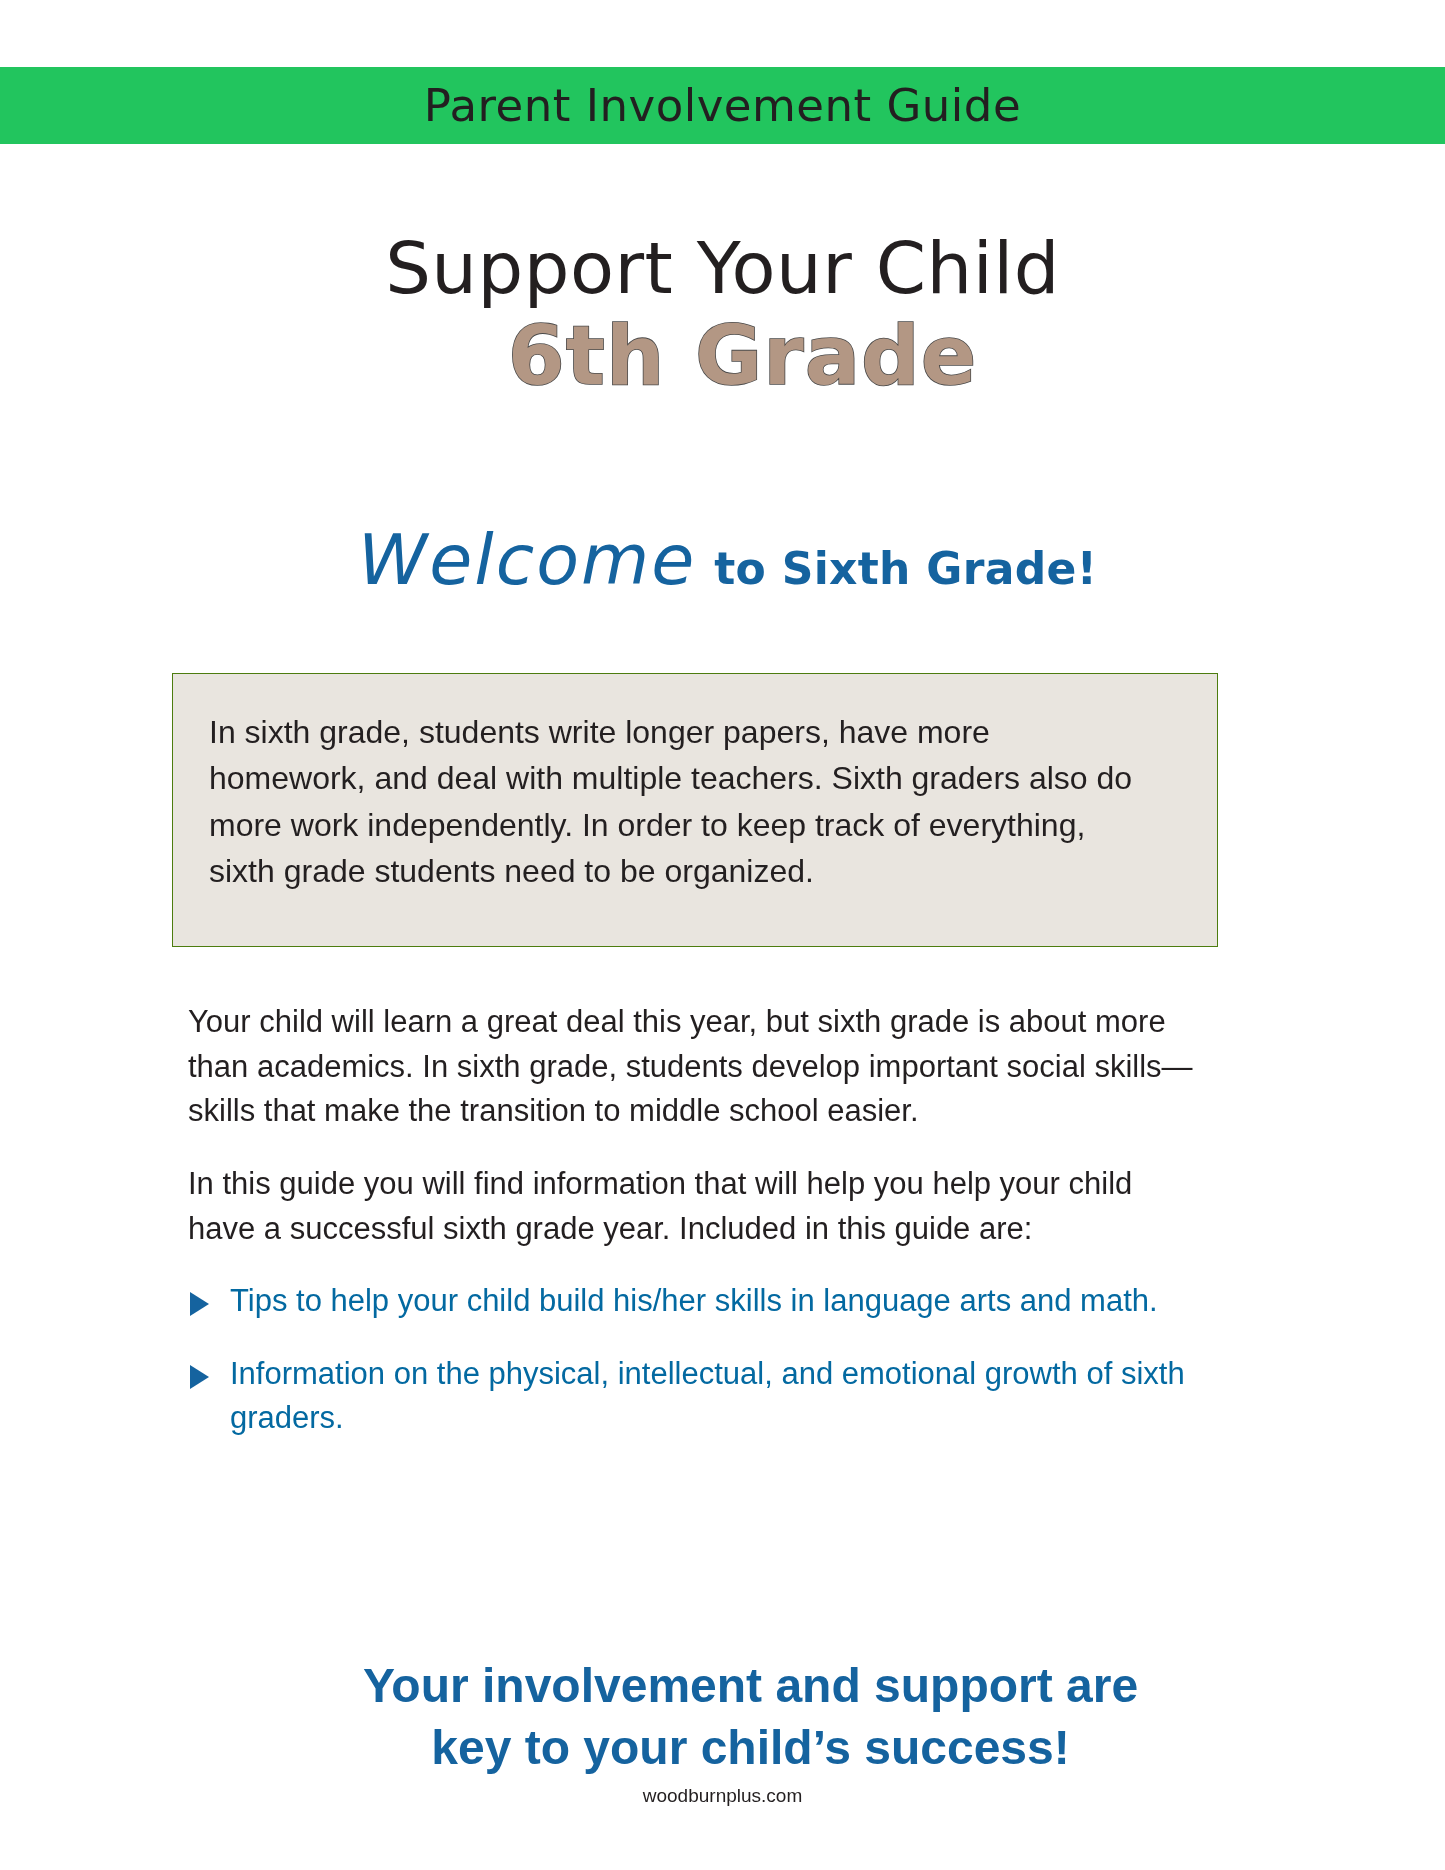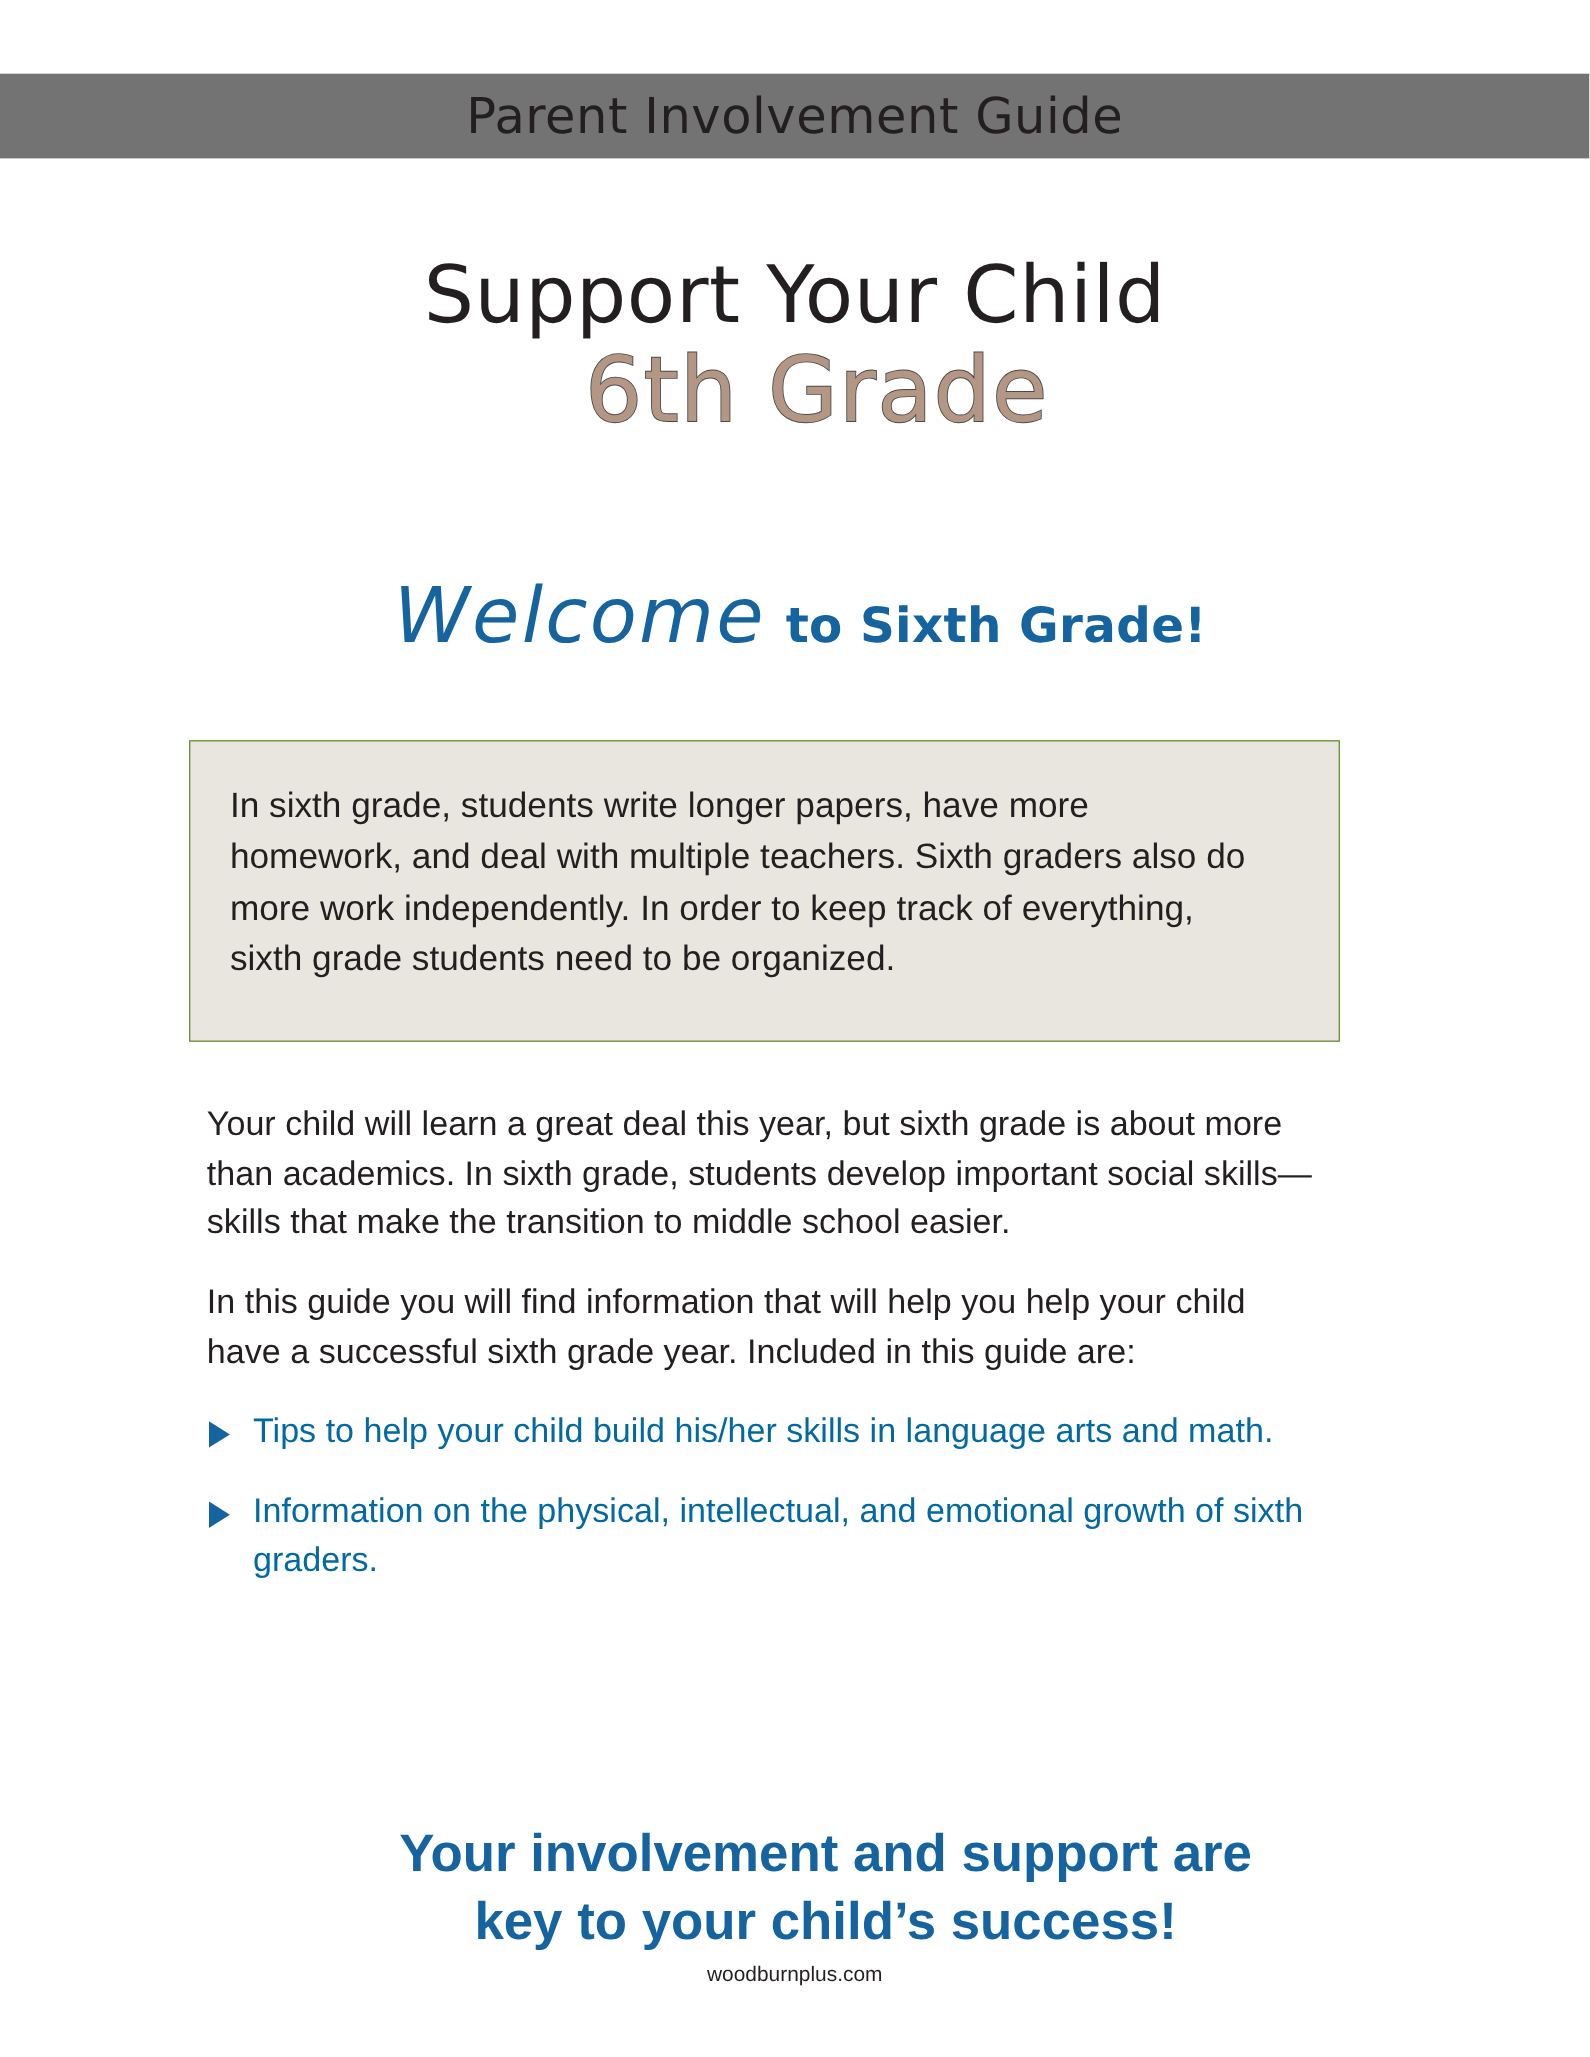--- a/index.html
+++ b/index.html
@@ -23,21 +23,21 @@
     background: #ffffff;
   }
 
   
   .header-banner {
     position: absolute;
     left: 0;
     top: 67px;
     width: 1445px;
     height: 77px;
-    background: #737373;
+    background: #22c55e;
     display: flex;
     align-items: center;
     justify-content: center;
   }
   .header-banner-title {
     font-family: "DejaVu Sans", sans-serif;
     font-size: 45px;
     font-weight: 400;
     letter-spacing: 0.5px;
     color: #231f20;
@@ -56,21 +56,21 @@
     font-family: "DejaVu Sans", sans-serif;
     font-size: 72px;
     font-weight: 400;
     color: #231f20;
     line-height: 1.08;
     letter-spacing: 0.5px;
   }
   .title-grade {
     font-family: "DejaVu Sans", sans-serif;
     font-size: 82px;
-    font-weight: 400;
+    font-weight: 700;
     line-height: 1.18;
     letter-spacing: 1px;
     color: #b39784;
     -webkit-text-stroke: 1.6px #4a4a4a;
     paint-order: stroke fill;
     padding-left: 40px;
   }
 
   
   .welcome-line {

